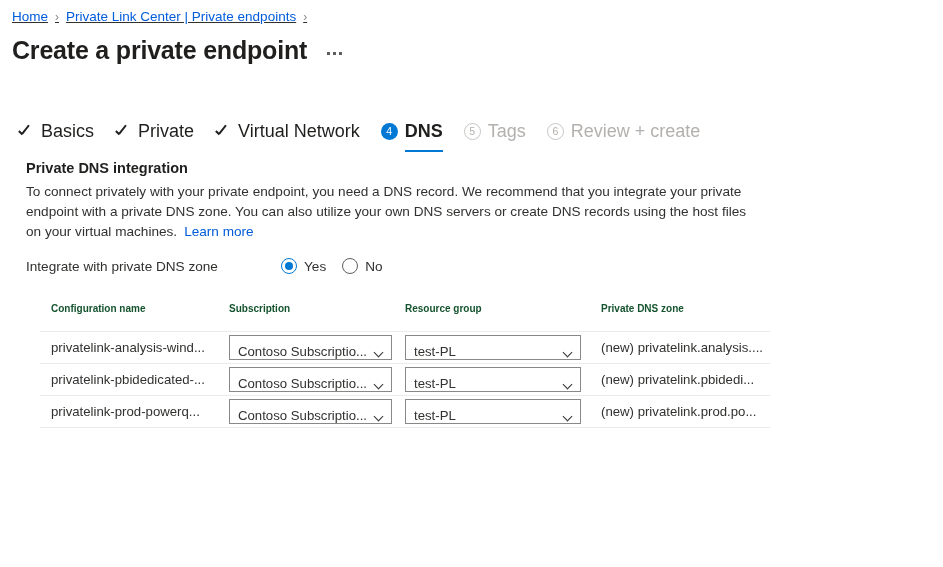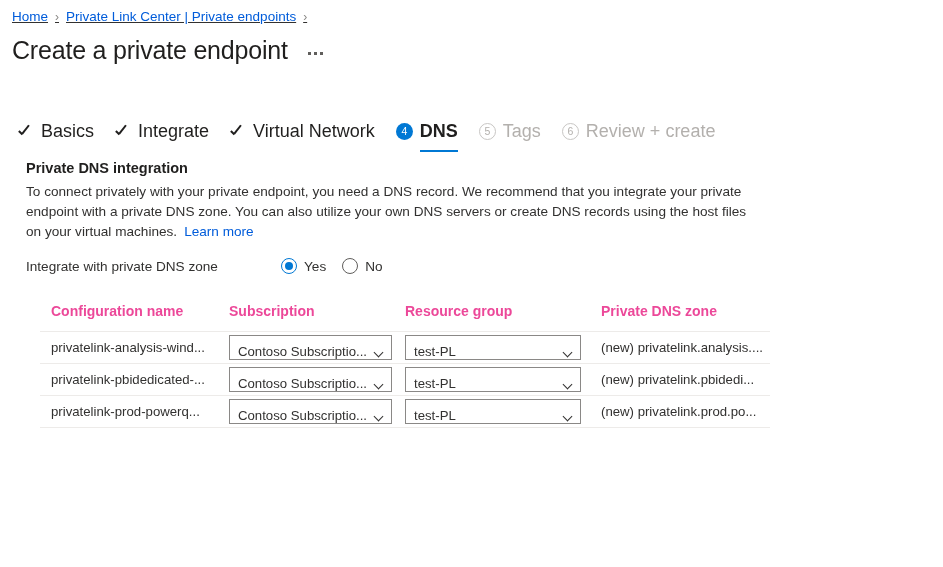--- a/index.html
+++ b/index.html
@@ -43,21 +43,21 @@
   
   .title-row {
     position: absolute;
     left: 12px;
     top: 34px;
     display: flex;
     align-items: center;
   }
   .page-title {
     font-size: 25px;
-    font-weight: 400;
+    font-weight: 700;
     color: #201f1e;
     letter-spacing: -0.2px;
     line-height: 32px;
     text-align: center;
   }
   .ellipsis-btn {
     margin-left: 18px;
     margin-top: 7px;
     display: flex;
     align-items: center;
@@ -248,23 +248,23 @@
   .tbl-row.head {
     height: 29px;
     align-items: flex-start;
   }
   .tbl-row.body { height: 32px; }
   .col-name  { width: 181px; padding-left: 11px; box-sizing: border-box; }
   .col-sub   { width: 176px; box-sizing: border-box; padding-left: 8px; }
   .col-rg    { width: 190px; box-sizing: border-box; padding-left: 8px; }
   .col-zone  { width: 182px; box-sizing: border-box; padding-left: 14px; }
   .th {
-    font-size: 14px;
+    font-size: 10px;
     font-weight: 600;
-    color: #ec4899;
+    color: #14532d;
     white-space: nowrap;
     overflow: hidden;
   }
   .td {
     font-size: 13.2px;
     color: #323130;
     white-space: nowrap;
     overflow: hidden;
   }
   .dropdown {
@@ -327,21 +327,21 @@
 
 <div class="tabs">
 
   <div class="tab done">
     <span class="check"></span>
     <span class="tab-label">Basics</span>
   </div>
 
   <div class="tab done">
     <span class="check"></span>
-    <span class="tab-label">Integrate</span>
+    <span class="tab-label">Private</span>
   </div>
 
   <div class="tab done">
     <span class="check"></span>
     <span class="tab-label">Virtual Network</span>
   </div>
 
   <div class="tab active">
     <span class="num-badge">4</span>
     <span class="tab-label">DNS</span>

